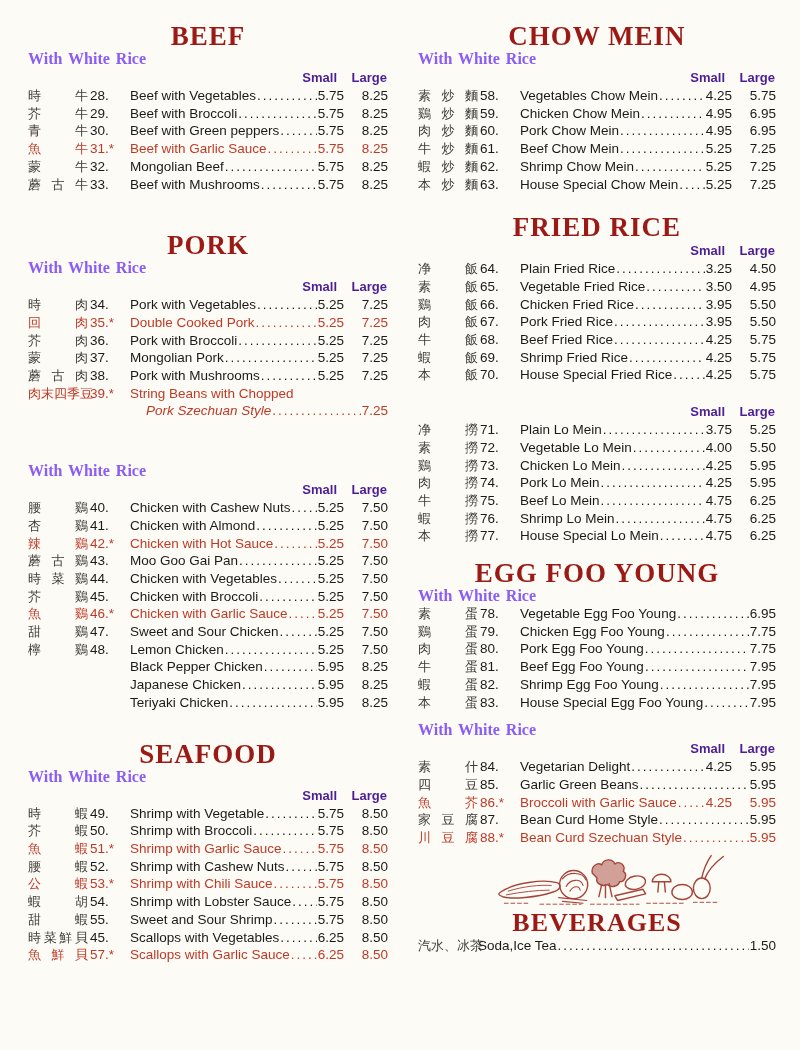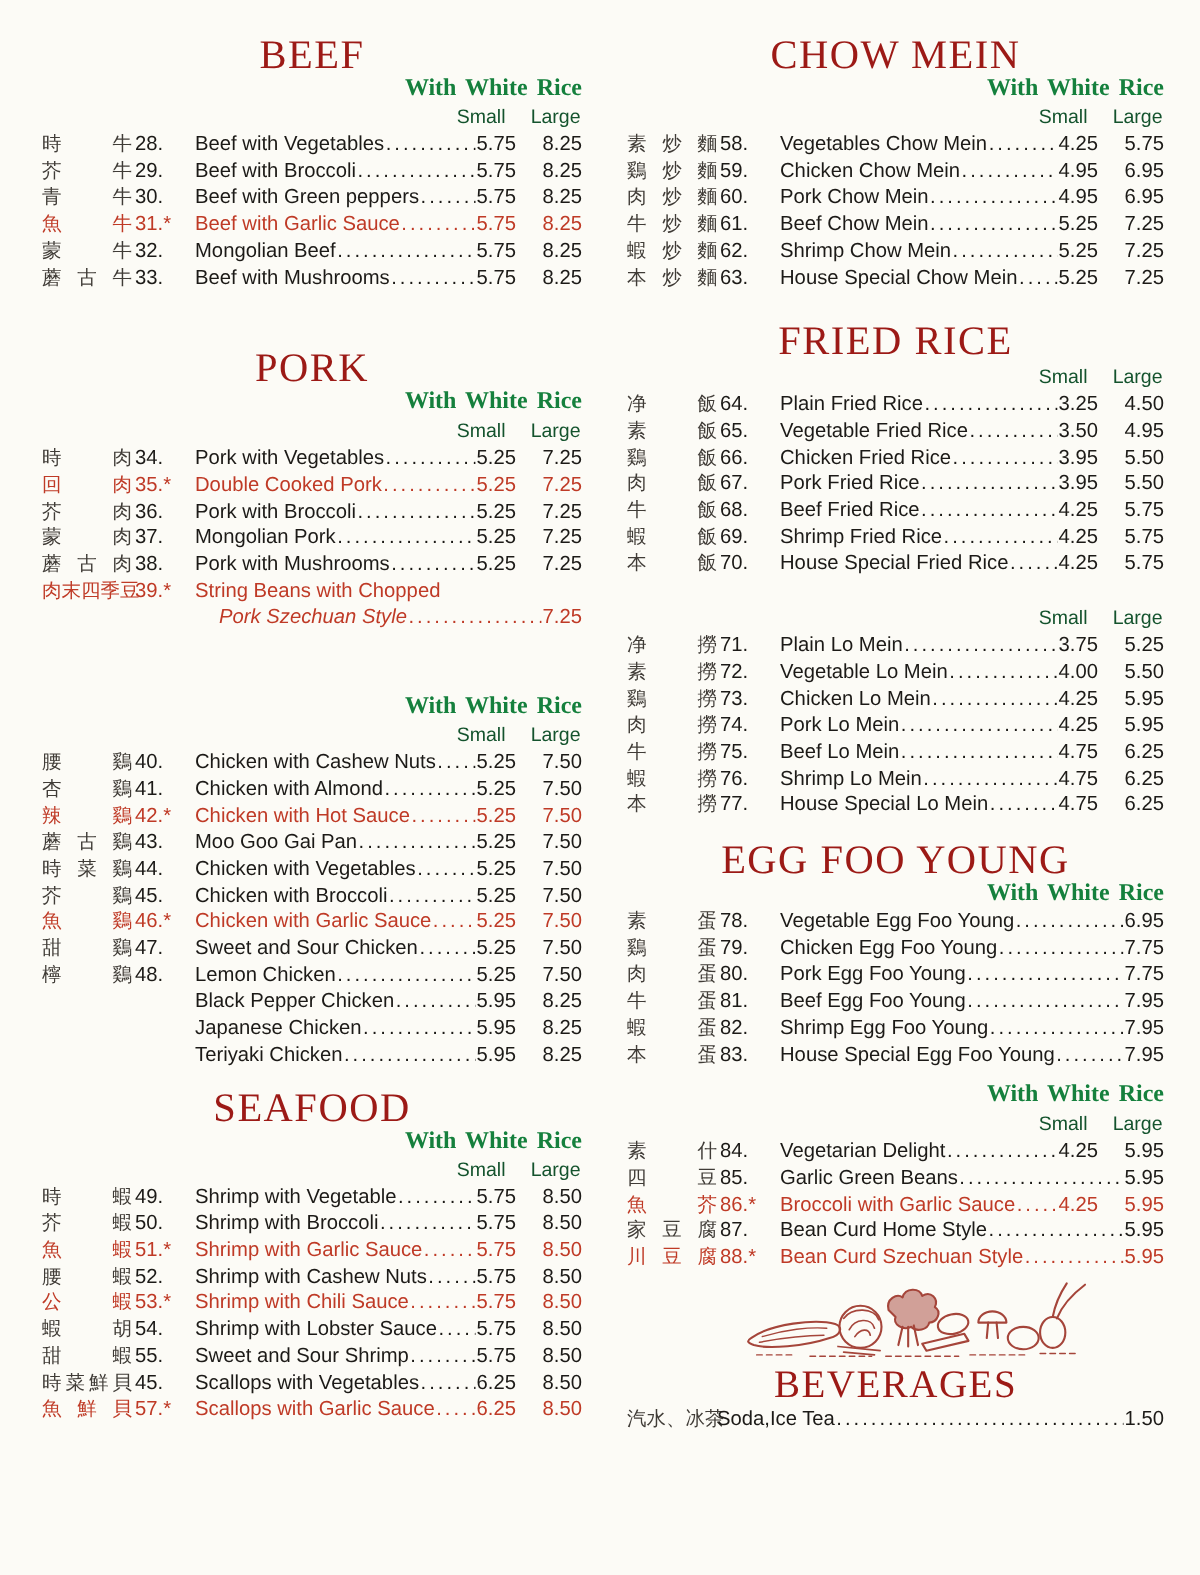--- a/index.html
+++ b/index.html
@@ -7,32 +7,32 @@
     width:800px;height:1050px;overflow:hidden;
     background:#fcfbf6;
     color:#1c1a17;
     font-family:"Liberation Sans", sans-serif;
   }
   .page{display:flex;gap:30px;padding:22px 20px 0 28px;box-sizing:border-box;}
   .col{width:360px;flex-shrink:0;}
   .col-right{width:358px;}
 
   .section-title{
-    font-family:"Liberation Serif", serif;font-weight:normal;
+    font-family:"Liberation Serif", serif;font-weight:bold;
     font-size:27px;line-height:28px;margin:0;text-align:center;
     color:#9c1a16;letter-spacing:1px;
   }
   .section-sub{
     font-family:"Liberation Serif", serif;font-weight:bold;
-    font-size:16px;line-height:18px;text-align:right;color:#15803d;
+    font-size:16px;line-height:18px;text-align:left;color:#8b5cf6;
     word-spacing:2px;
   }
   .ph{
     display:flex;justify-content:flex-end;gap:10px;
-    font-weight:normal;font-size:13px;line-height:15px;color:#14532d;
+    font-weight:bold;font-size:13px;line-height:15px;color:#4c1d95;
     padding:2px 1px 2px 0;
   }
   .ph .ph-label:last-child{min-width:40px;text-align:right;}
 
   .row{display:flex;align-items:baseline;font-size:13.5px;line-height:17.7px;}
   .cn{
     width:60px;flex-shrink:0;display:flex;justify-content:space-between;
     font-family:"Liberation Serif", serif;font-size:13px;color:#403c37;
   }
   .num{width:40px;flex-shrink:0;padding-left:2px;}
@@ -42,21 +42,21 @@
   .leader::after{content:"..........................................................................................";letter-spacing:2px;}
   .pr{white-space:nowrap;}
   .pr.large{width:44px;text-align:right;flex-shrink:0;}
   .pr.large.single{width:auto;}
   .row.red{color:#bf3a26;}
   .row.red .cn{color:#bf3a26;}
 
   
   .sec-pork{margin-top:38px;}
   .sec-chicken{margin-top:42px;}
-  .sec-seafood{margin-top:12px;}
+  .sec-seafood{margin-top:28px;}
   .sec-fried-rice{margin-top:20px;}
   .sec-lo-mein{margin-top:18px;}
   .sec-egg-foo-young{margin-top:14px;}
   .sec-vegetarian{margin-top:10px;}
   .sec-beverages{margin-top:2px;}
   .sec-beverages .section-title{font-size:26px;}
 
   .art{display:flex;justify-content:center;margin:0 0 2px 30px;}
 </style>
 </head>

